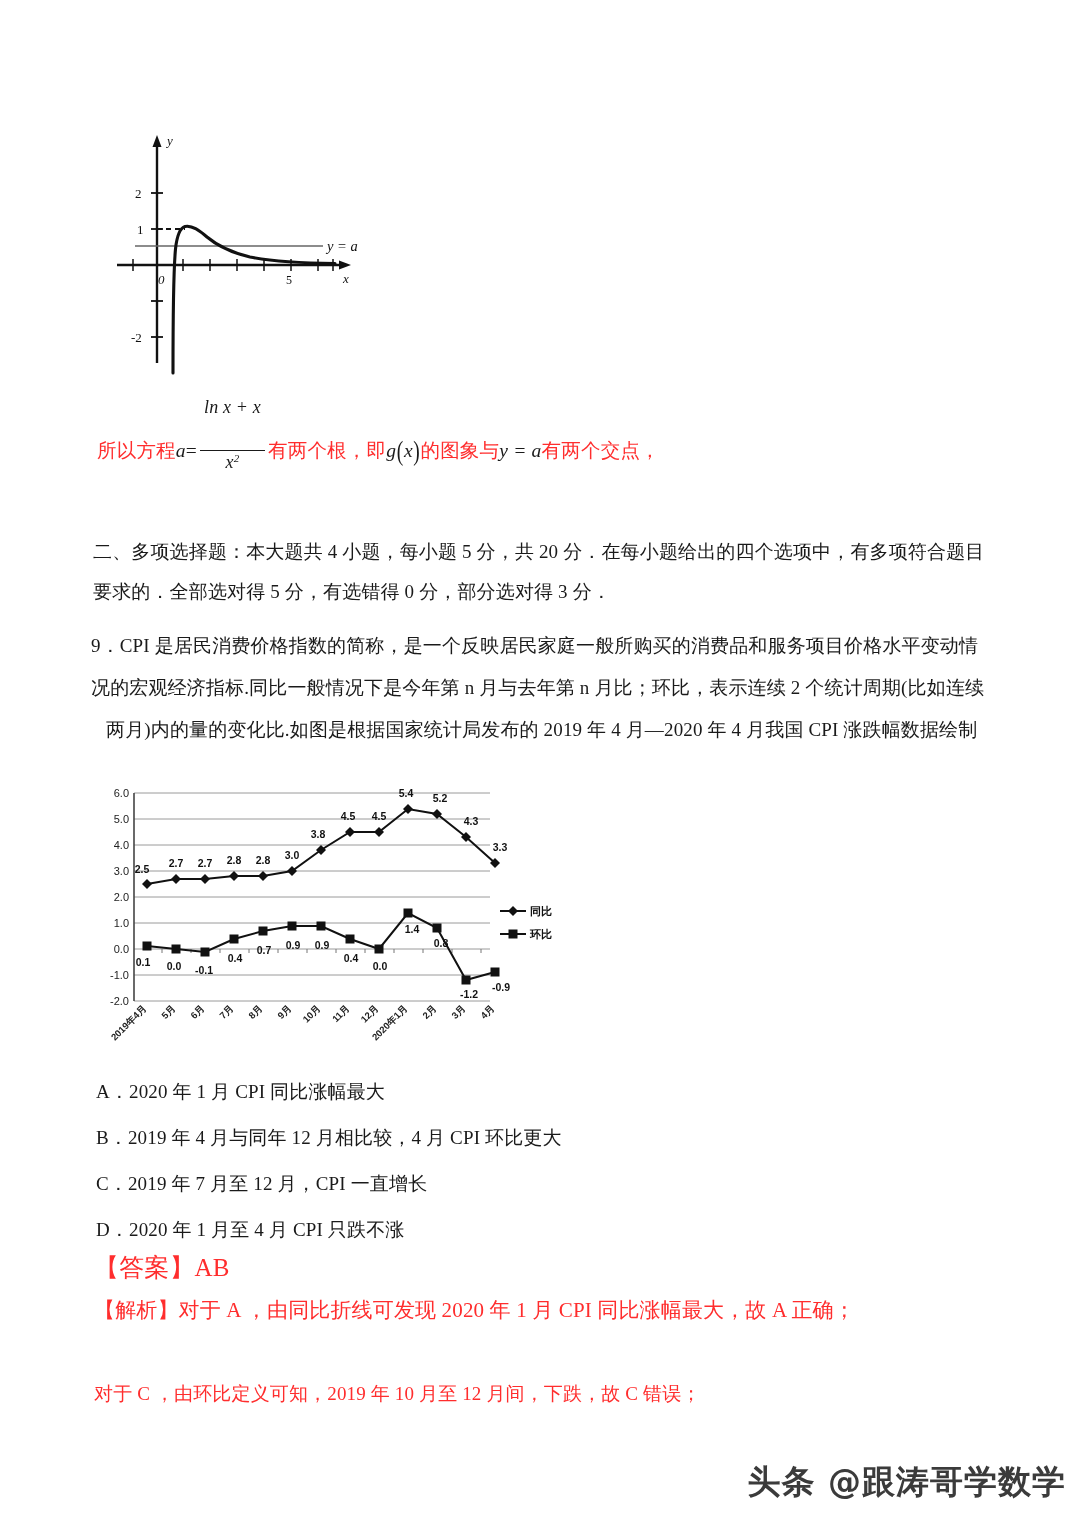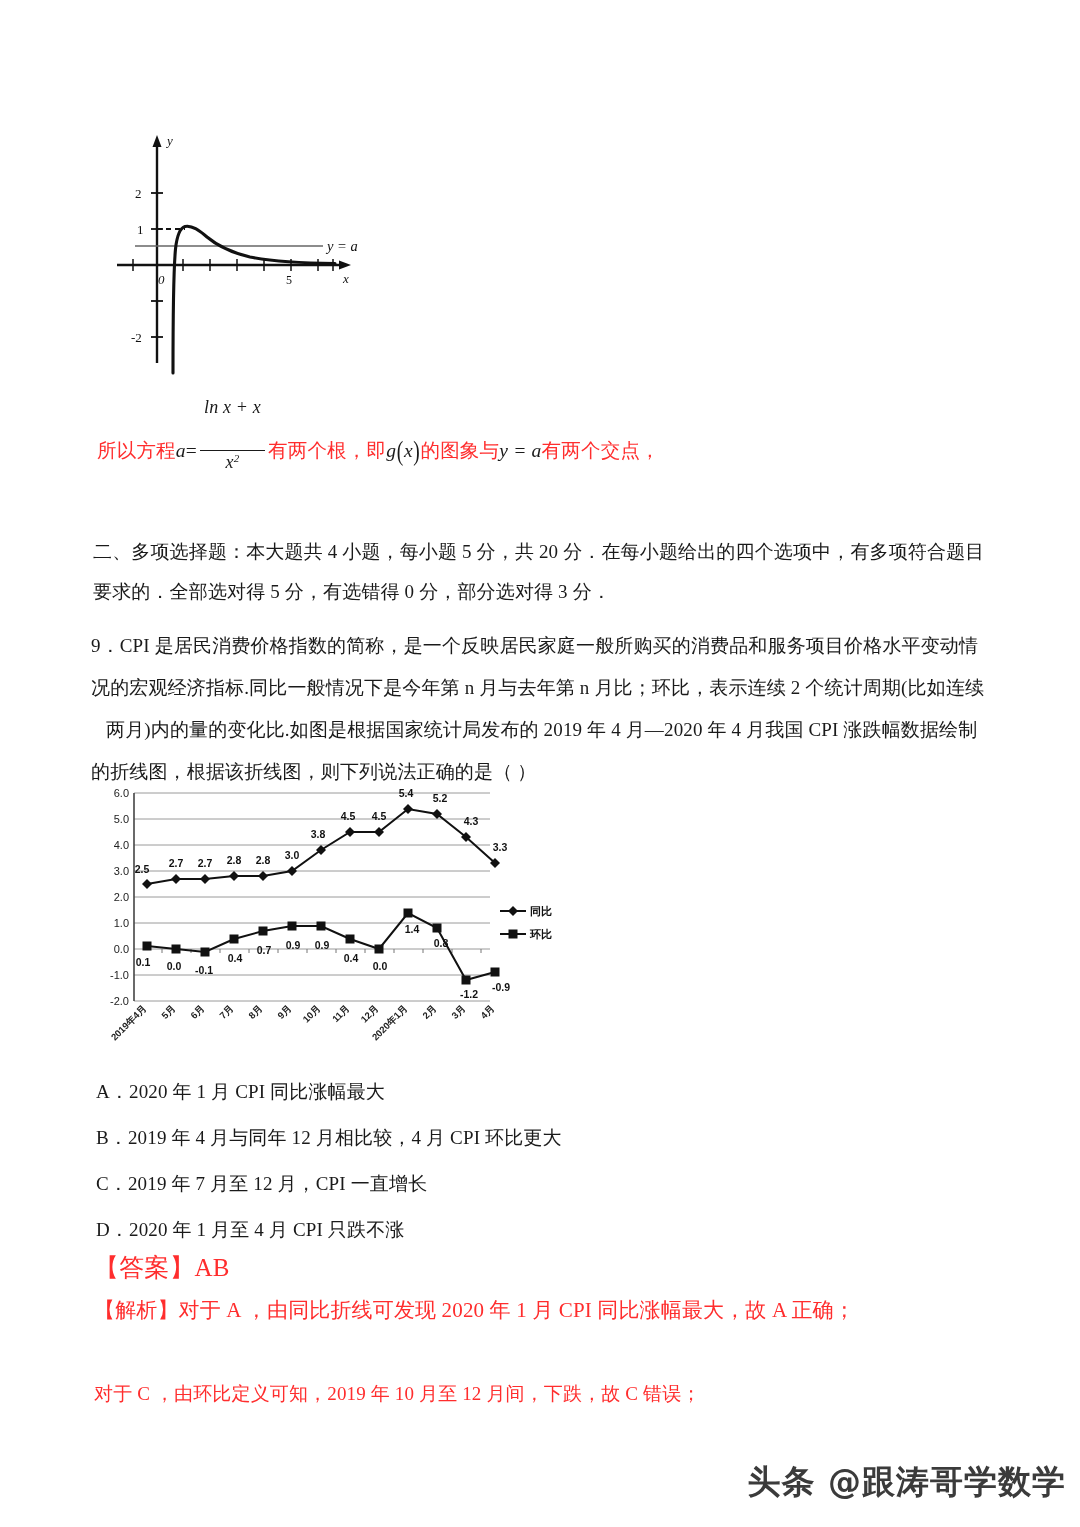--- a/index.html
+++ b/index.html
@@ -164,21 +164,20 @@
     <span>所以方程</span><span class="mathit blk">a</span><span class="blk">=</span><span class="frac blk"><span class="num mathit">ln x + x</span><span class="den"><span class="mathit">x</span><sup class="ex">2</sup></span></span><span>有两个根，即</span><span class="mathit blk">g</span><span class="blk"><span class="paren">(</span></span><span class="mathit blk">x</span><span class="blk"><span class="paren">)</span></span><span>的图象与</span><span class="mathit blk">y = a</span><span>有两个交点，</span>
   </div>
 
 
   <div class="para" style="left:93px; top:532px; font-size:19px;">二、多项选择题：本大题共 4 小题，每小题 5 分，共 20 分．在每小题给出的四个选项中，有多项符合题目</div>
   <div class="para" style="left:93px; top:572px; font-size:19px;">要求的．全部选对得 5 分，有选错得 0 分，部分选对得 3 分．</div>
 
   <div class="para" style="left:91px; top:626px; font-size:19px;">9．CPI 是居民消费价格指数的简称，是一个反映居民家庭一般所购买的消费品和服务项目价格水平变动情</div>
   <div class="para" style="left:91px; top:668px; font-size:19px;">况的宏观经济指标.同比一般情况下是今年第 n 月与去年第 n 月比；环比，表示连续 2 个统计周期(比如连续</div>
   <div class="para" style="left:106px; top:710px; font-size:19px;">两月)内的量的变化比.如图是根据国家统计局发布的 2019 年 4 月—2020 年 4 月我国 CPI 涨跌幅数据绘制</div>
-  <div class="para" style="left:91px; top:752px; font-size:19px;">的折线图，根据该折线图，则下列说法正确的是（      ）</div>
 
   <div id="cpi-chart">
     <svg width="540" height="270" viewBox="0 0 540 270">
 
       <g stroke="#9a9a9a" stroke-width="1">
         <line x1="42" y1="10" x2="398" y2="10"></line>
         <line x1="42" y1="36" x2="398" y2="36"></line>
         <line x1="42" y1="62" x2="398" y2="62"></line>
         <line x1="42" y1="88" x2="398" y2="88"></line>
         <line x1="42" y1="114" x2="398" y2="114"></line>

